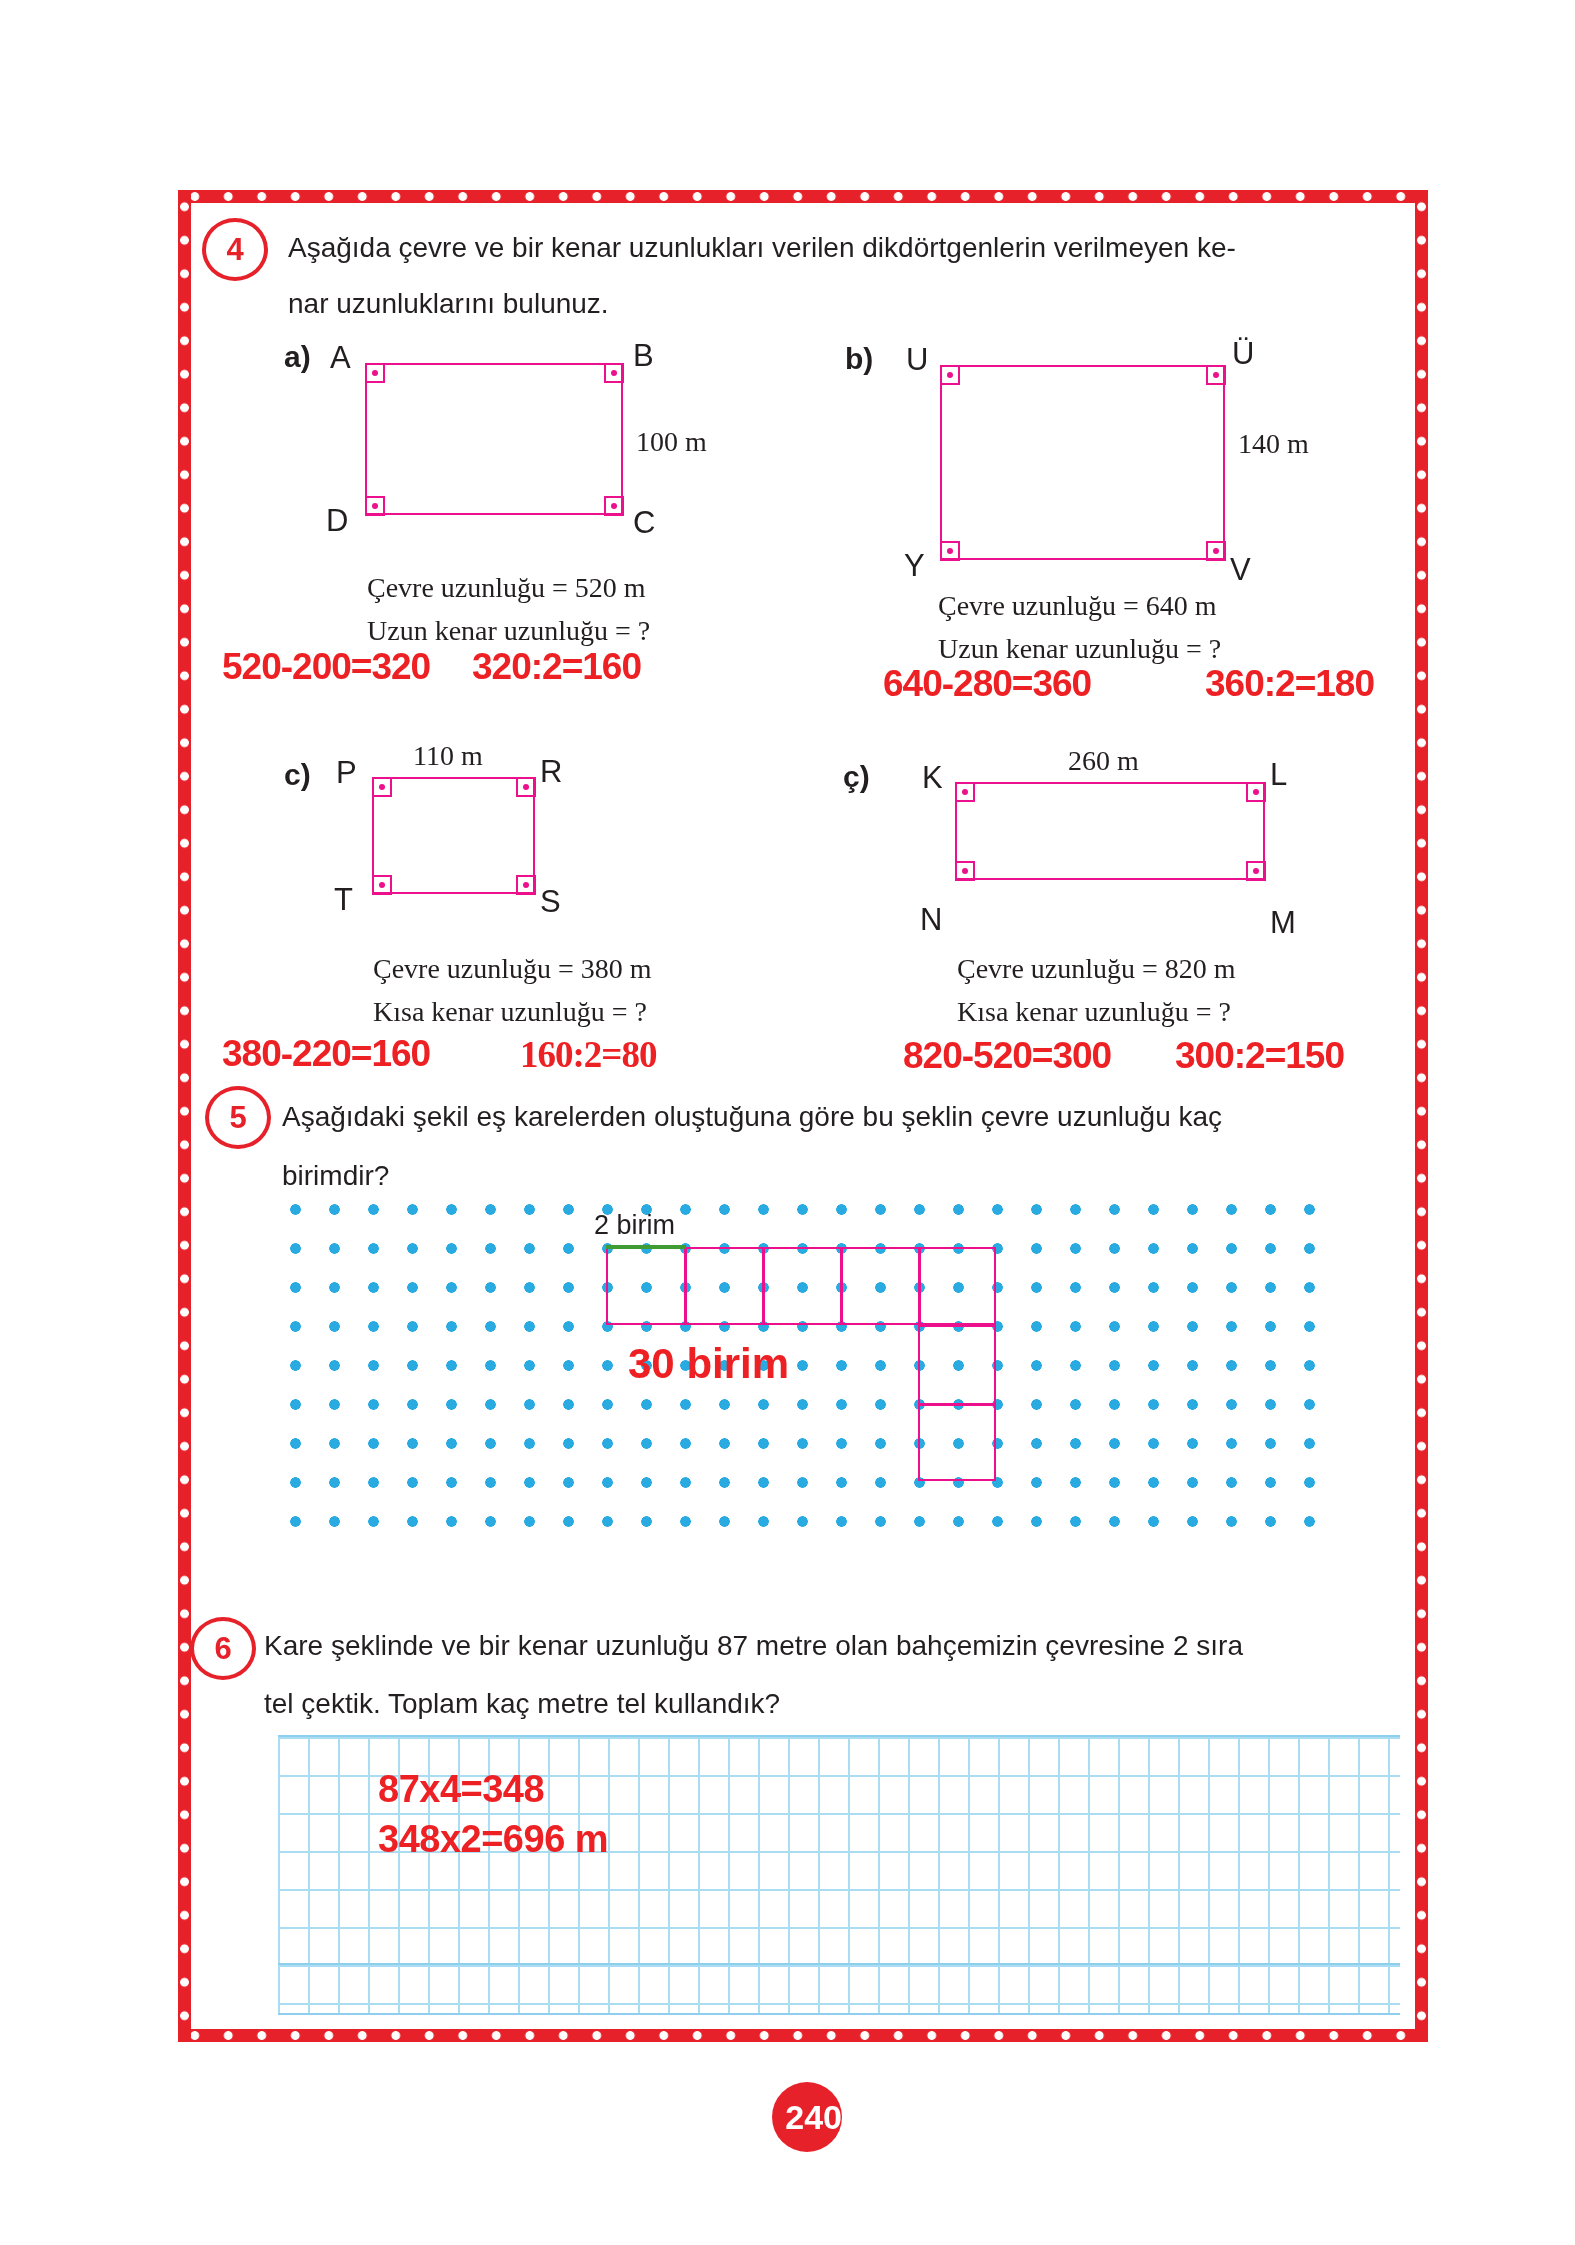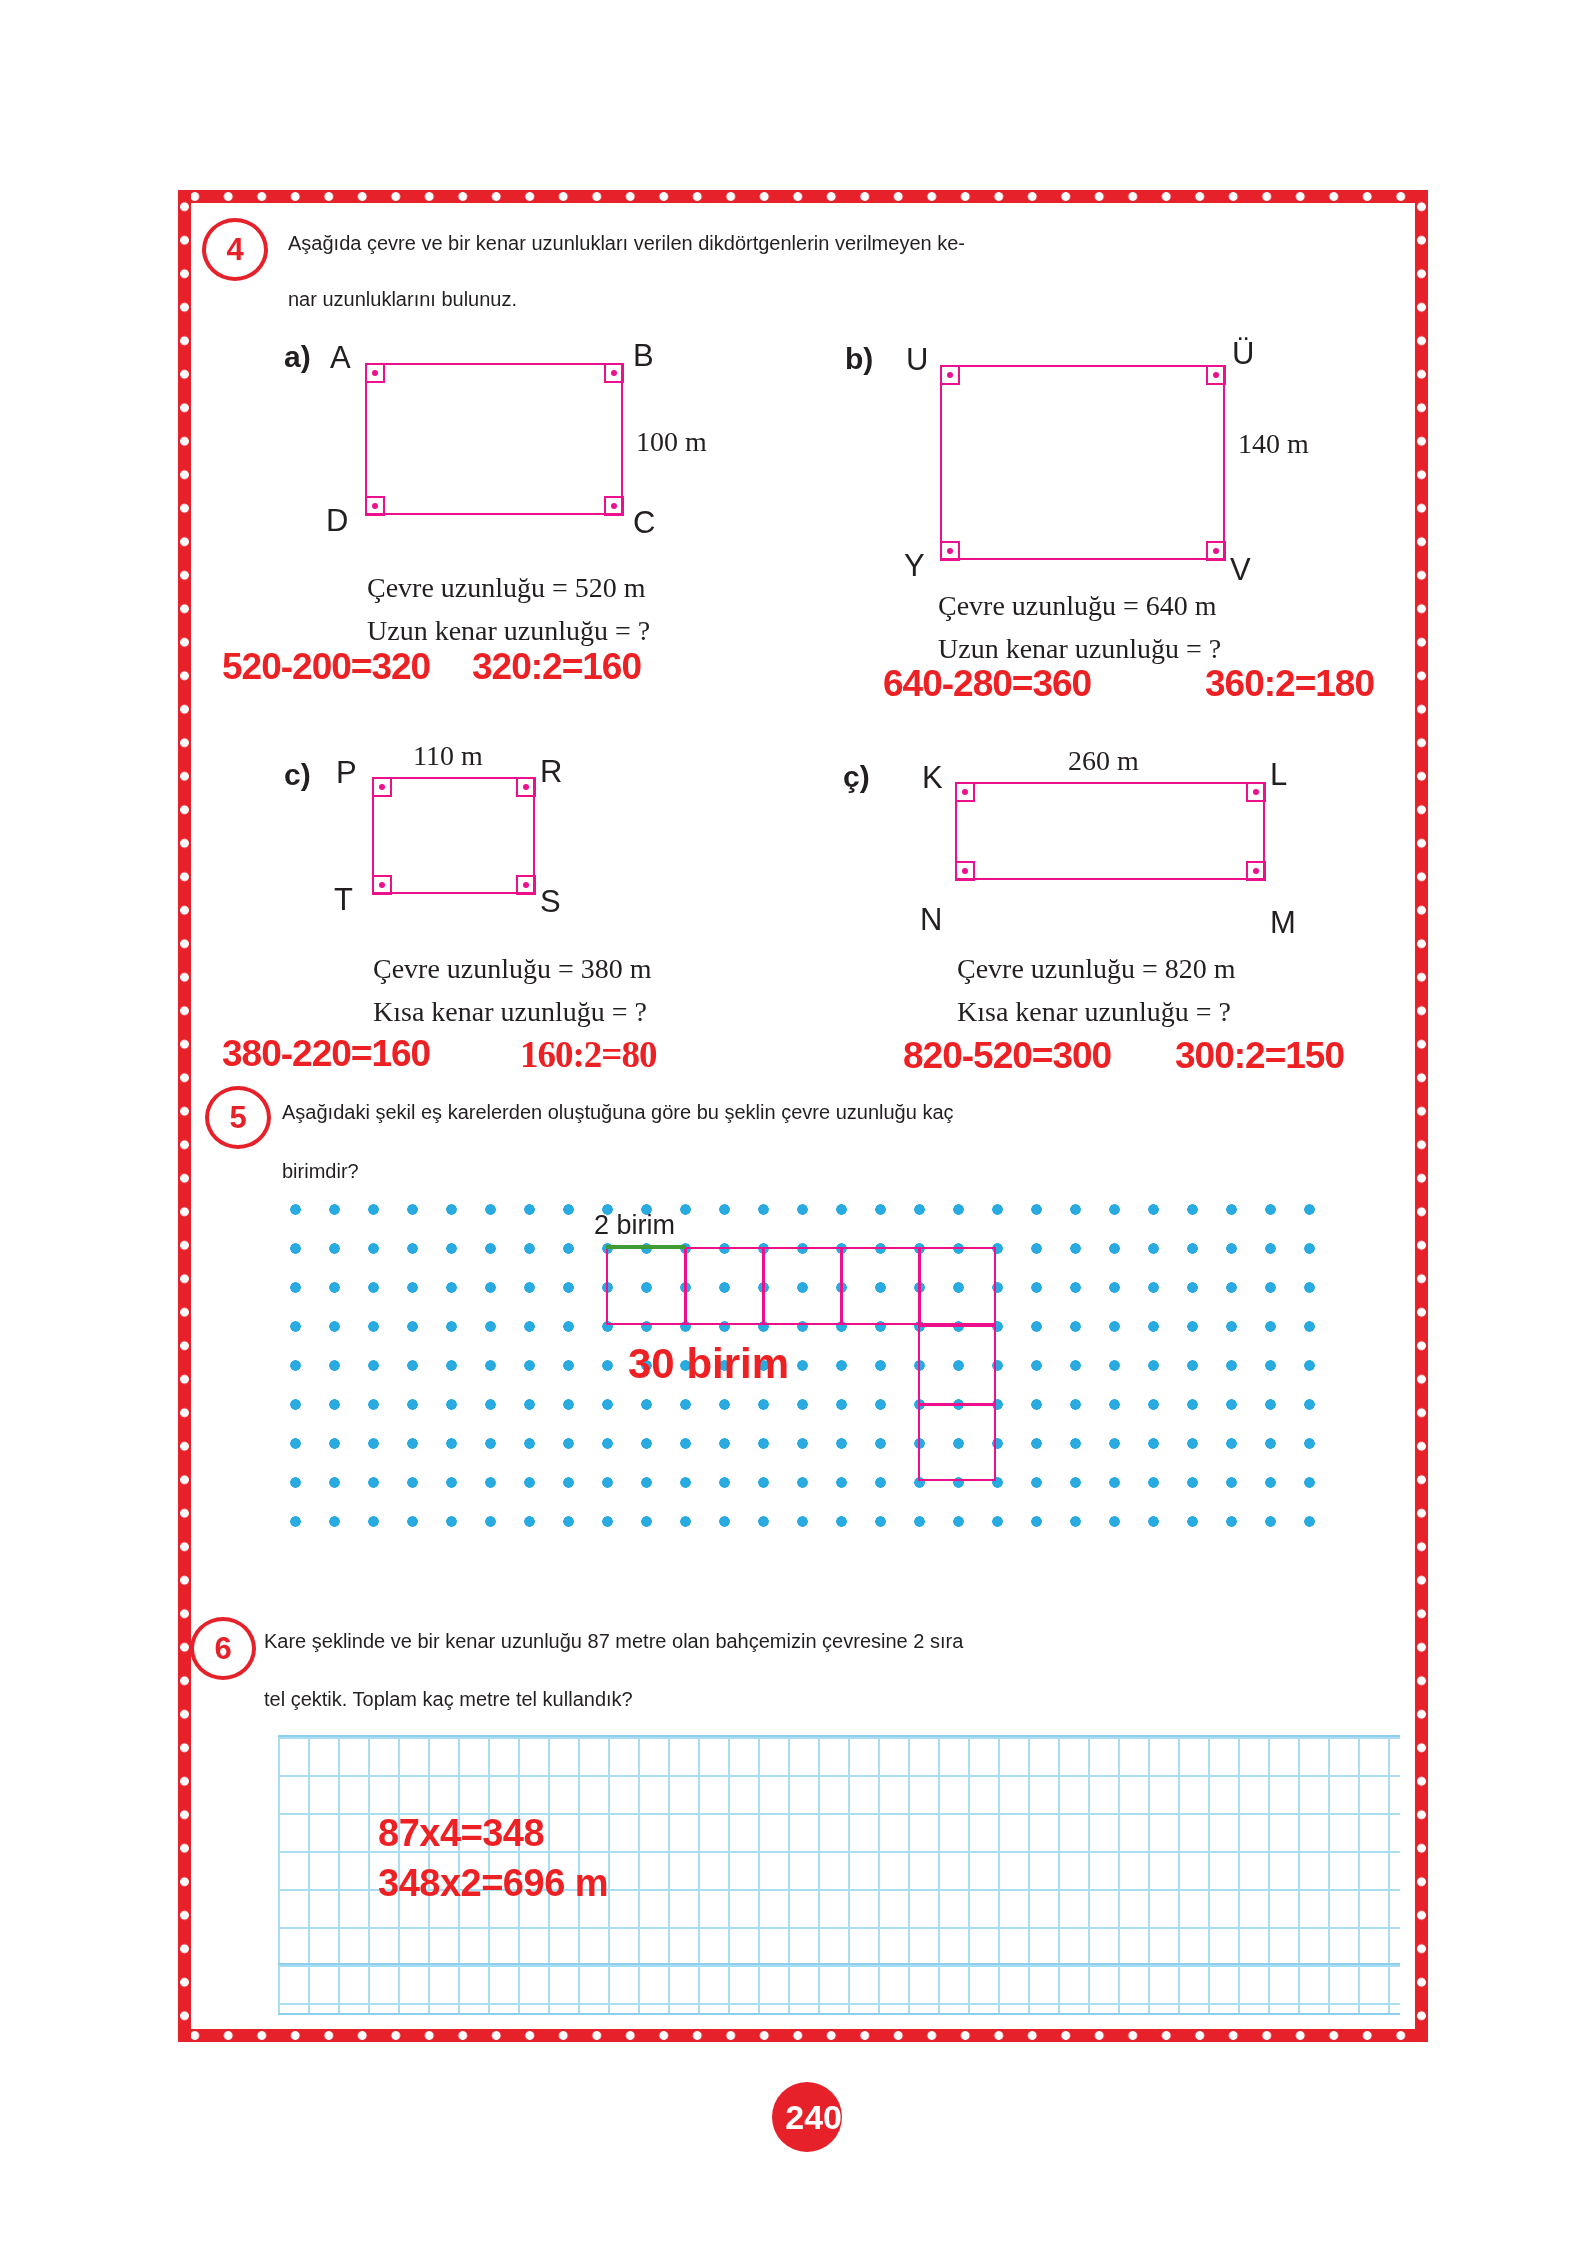--- a/index.html
+++ b/index.html
@@ -8,21 +8,21 @@
   
   .strip{position:absolute;background-color:#e62129;z-index:1;}
   .strip-h{height:13px;background-image:radial-gradient(circle,#ffffff 4px,rgba(255,255,255,0) 4.8px);
            background-size:33.5px 13px;}
   .strip-v{width:13px;background-image:radial-gradient(circle,#ffffff 4px,rgba(255,255,255,0) 4.8px);
            background-size:13px 33.5px;}
   
   .qcircle{position:absolute;width:58px;height:55px;border:4px solid #e62129;border-radius:50%;
            background:#fff;color:#e62129;font-weight:bold;font-size:31px;
            display:flex;align-items:center;justify-content:center;z-index:3;}
-  .txt{position:absolute;font-size:20px;white-space:nowrap;z-index:3;color:#231f20;}
+  .txt{position:absolute;font-size:28px;white-space:nowrap;z-index:3;color:#231f20;}
   .itemlabel{position:absolute;font-weight:bold;font-size:30px;white-space:nowrap;z-index:3;}
   .vlabel{position:absolute;font-size:31px;white-space:nowrap;z-index:3;}
   .info{position:absolute;font-size:28px;white-space:nowrap;z-index:3;font-family:Liberation Serif, serif;}
   .ans{position:absolute;color:#ed2024;font-weight:bold;font-size:37px;letter-spacing:-1px;
        white-space:nowrap;z-index:5;}
   
   .prect{position:absolute;border:2.5px solid #ed108d;box-sizing:border-box;z-index:2;background:transparent;}
   .cm{position:absolute;width:20px;height:20px;border:2px solid #ed108d;box-sizing:border-box;}
   .cm::after{content:"";position:absolute;left:50%;top:50%;width:6px;height:6px;margin:-3px 0 0 -3px;
              border-radius:50%;background:#ed108d;}
@@ -42,21 +42,21 @@
   .bigans{position:absolute;color:#ed2024;font-weight:bold;font-size:42px;white-space:nowrap;z-index:5;}
   
   .gridpaper{position:absolute;z-index:2;
     background-image:
       linear-gradient(to right,#aadcf2 2px,rgba(0,0,0,0) 2px),
       linear-gradient(to bottom,#aadcf2 2px,rgba(0,0,0,0) 2px);
     background-size:30px 38px;
     border-top:2px solid #8ecfee;border-bottom:2px solid #8ecfee;}
   .majorline{position:absolute;height:2px;background:#8ecfee;z-index:3;}
   .q6ans{position:absolute;color:#ed2024;font-weight:bold;font-size:38px;letter-spacing:-0.5px;
-         white-space:nowrap;z-index:5;margin-top:44px;}
+         white-space:nowrap;z-index:5;}
   
   .badge{position:absolute;width:70px;height:70px;border-radius:50%;background:#e62129;color:#ffffff;
          font-weight:bold;font-size:34px;display:flex;align-items:center;justify-content:flex-end;z-index:3;}
 </style>
 </head>
 <body>
 
 <div class="page">
 
   <div class="strip strip-h" style="left:178px;top:190px;width:1250px;"></div>

